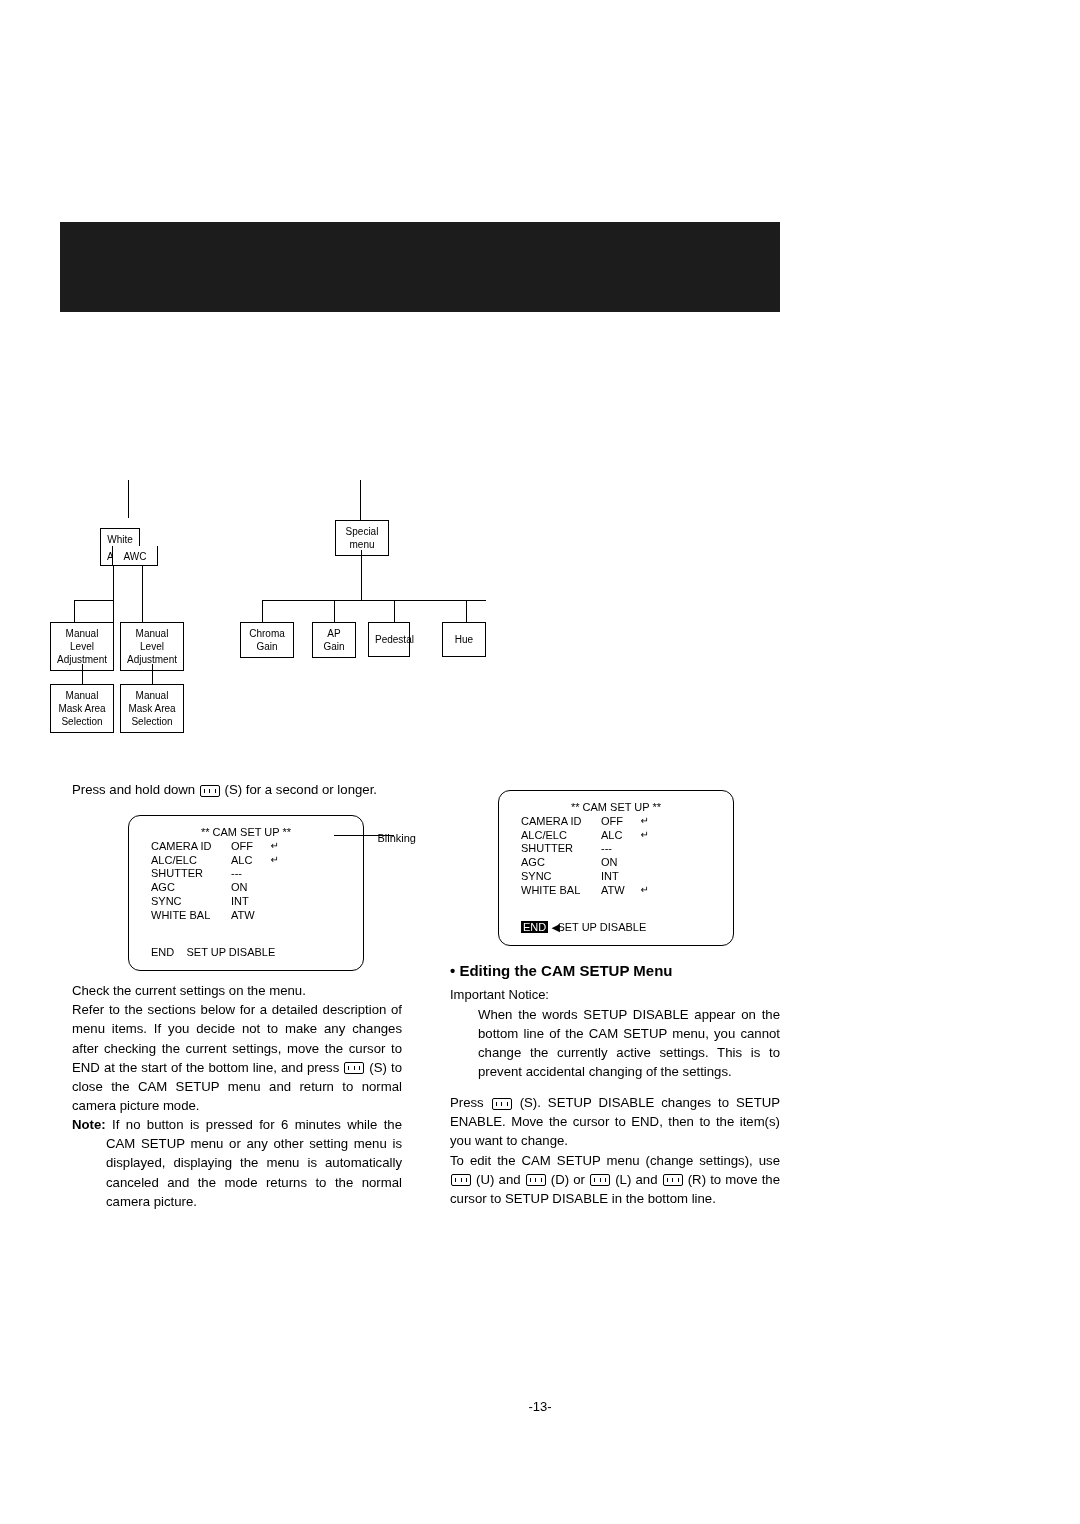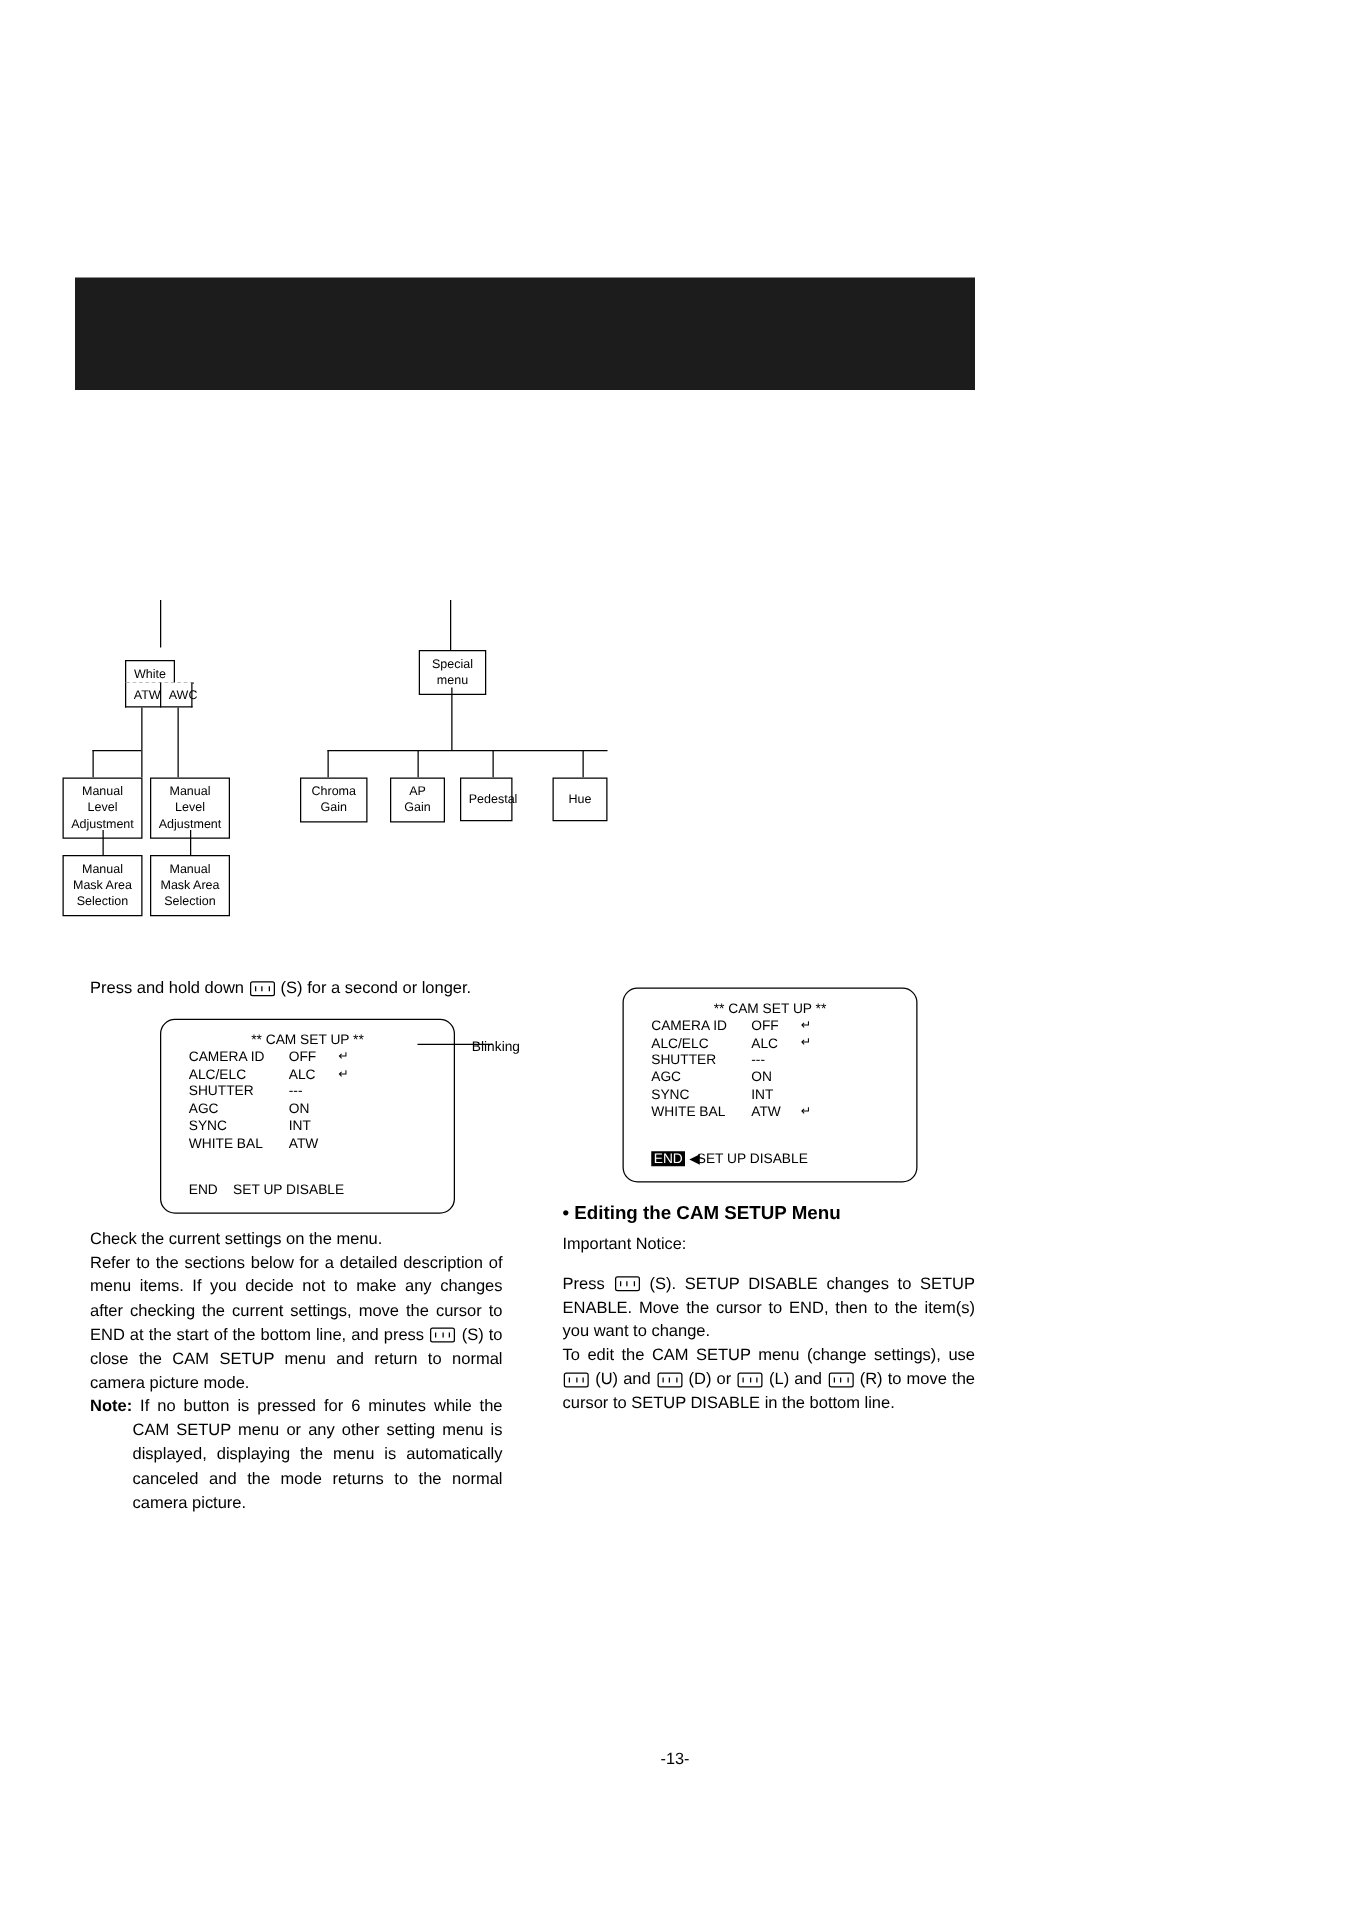--- a/index.html
+++ b/index.html
@@ -125,21 +125,21 @@
 <body>
 
 <div class="dark-band"></div>
 
 <div class="diagram">
 
   <div class="dbox" style="left:20px; top:48px; width:40px;"><span style="white-space:pre-line;">White
 Balance</span></div>
   <div style="position:absolute; left:21px; top:66px; width:54px; border-top:1px dashed #000;"></div>
   <div class="dbox" style="left:20px; top:66px; width:28px; height:20px; border-top:none; border-right:none;"><span>ATW</span></div>
-  <div class="dbox" style="left:48px; top:66px; width:26px; height:20px; border-top:none;"><span>AWC</span></div>
+  <div class="dbox" style="left:32px; top:66px; width:46px; height:20px; border-top:none;"><span>AWC</span></div>
 
   <div class="vline" style="left:48px; top:0; height:38px;"></div>
   <div class="vline" style="left:280px; top:0; height:40px;"></div>
 
   <div class="dbox" style="left:255px; top:40px; width:54px;"><span style="white-space:pre-line;margin-top:12px;">Special
 menu</span></div>
 
   <div class="vline" style="left:281px; top:70px; height:50px;"></div>
   <div class="hline" style="left:182px; top:120px; width:224px;"></div>
   <div class="vline" style="left:182px; top:120px; height:22px;"></div>
@@ -217,20 +217,21 @@
         <div class="osd-row"><span style="width:80px;">SHUTTER</span><span style="width:36px;">---</span><span class="right"></span></div>
         <div class="osd-row"><span style="width:80px;">AGC</span><span style="width:36px;">ON</span><span class="right"></span></div>
         <div class="osd-row"><span style="width:80px;">SYNC</span><span style="width:36px;">INT</span><span class="right"></span></div>
         <div class="osd-row"><span style="width:80px;">WHITE BAL</span><span style="width:36px;">ATW</span><span class="right arrow">↵</span></div>
         <div class="osd-bottom"><span class="hl-end">END</span>   <span style="position:relative;"><span style="position:absolute;left:-6px;">◀</span>S</span><span>ET UP DISABLE</span></div>
       </div>
     </div>
 
     <div class="section-title">• Editing the CAM SETUP Menu</div>
     <div style="font-weight:normal; font-size:13px;">Important Notice:</div>
+    <div class="para" style="padding-left:28px;">When the words SETUP DISABLE appear on the bottom line of the CAM SETUP menu, you cannot change the currently active settings. This is to prevent accidental changing of the settings.</div>
     <div style="height:12px;"></div>
     <div class="para">
       <span>Press </span><span class="icon-rect"></span><span> (S). SETUP DISABLE changes to SETUP ENABLE.  Move the cursor to END, then to the item(s) you want to change.</span>
     </div>
     <div class="para">
       <span>To edit the CAM SETUP menu (change settings), use </span><span class="icon-rect"></span><span> (U) and </span><span class="icon-rect"></span><span> (D) or </span><span class="icon-rect"></span><span> (L) and </span><span class="icon-rect"></span><span> (R) to move the cursor to SETUP DISABLE in the bottom line.</span>
     </div>
   </div>
 </div>
 

